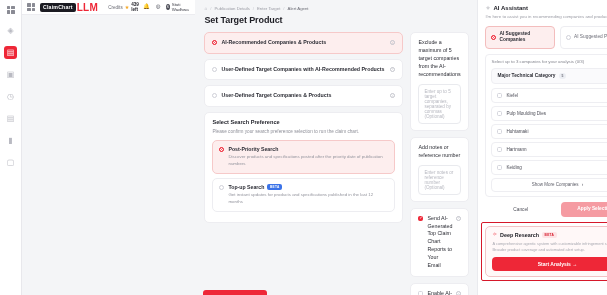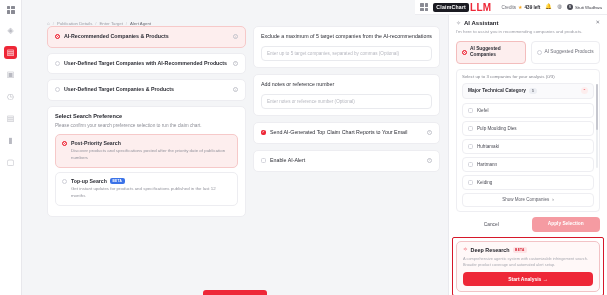--- a/index.html
+++ b/index.html
@@ -19,21 +19,21 @@
   .rail-top { width: 12px; height: 11px; display:flex; align-items:center; justify-content:center;
     color:#5b5b66; font-size:9px; line-height:1; }
   .rail-ico {
     width: 13px; height: 13px; border-radius: 3px;
     display: flex; align-items: center; justify-content: center;
     color: #b9bac2; font-size: 8px; line-height: 1;
   }
   .rail-ico.active { background: #ee2737; color: #fff; }
 
   
-  .main { flex: 1; display: flex; flex-direction: column; min-width: 0; align-items: flex-end; }
+  .main { flex: 1; display: flex; flex-direction: row; min-width: 0; }
 
   .topbar {
     height: 15px; background: #fff; border-bottom: 1px solid #ececf0;
     display: flex; align-items: center; padding: 0 5px; gap: 5px; flex: 0 0 15px;
   }
   .grid-ico { width: 8px; height: 8px; display:grid; grid-template-columns:1fr 1fr; gap:1px; }
   .grid-ico i { background:#8a8b94; border-radius:.5px; }
   .brand { display: flex; align-items: center; gap: 1px; }
   .brand-box {
     background: #1b1b22; color: #fff; font-size: 5.2px; font-weight: 700;
@@ -263,20 +263,21 @@
         <div class="crumbs">
           <span class="home">⌂</span>
           <span class="sep">/</span>
           <span class="cr">Publication Details</span>
           <span class="sep">/</span>
           <span class="cr">Enter Target</span>
           <span class="sep">/</span>
           <span class="cr">Alert Agent</span>
         </div>
 
+        <div class="page-title">Set Target Product</div>
 
         <div class="cols">
 
           <div class="col-l">
 
             <div class="opt sel">
               <span class="radio on"></span>
               <span class="opt-label">AI-Recommended Companies &amp; Products</span>
               <span class="info">i</span>
             </div>

